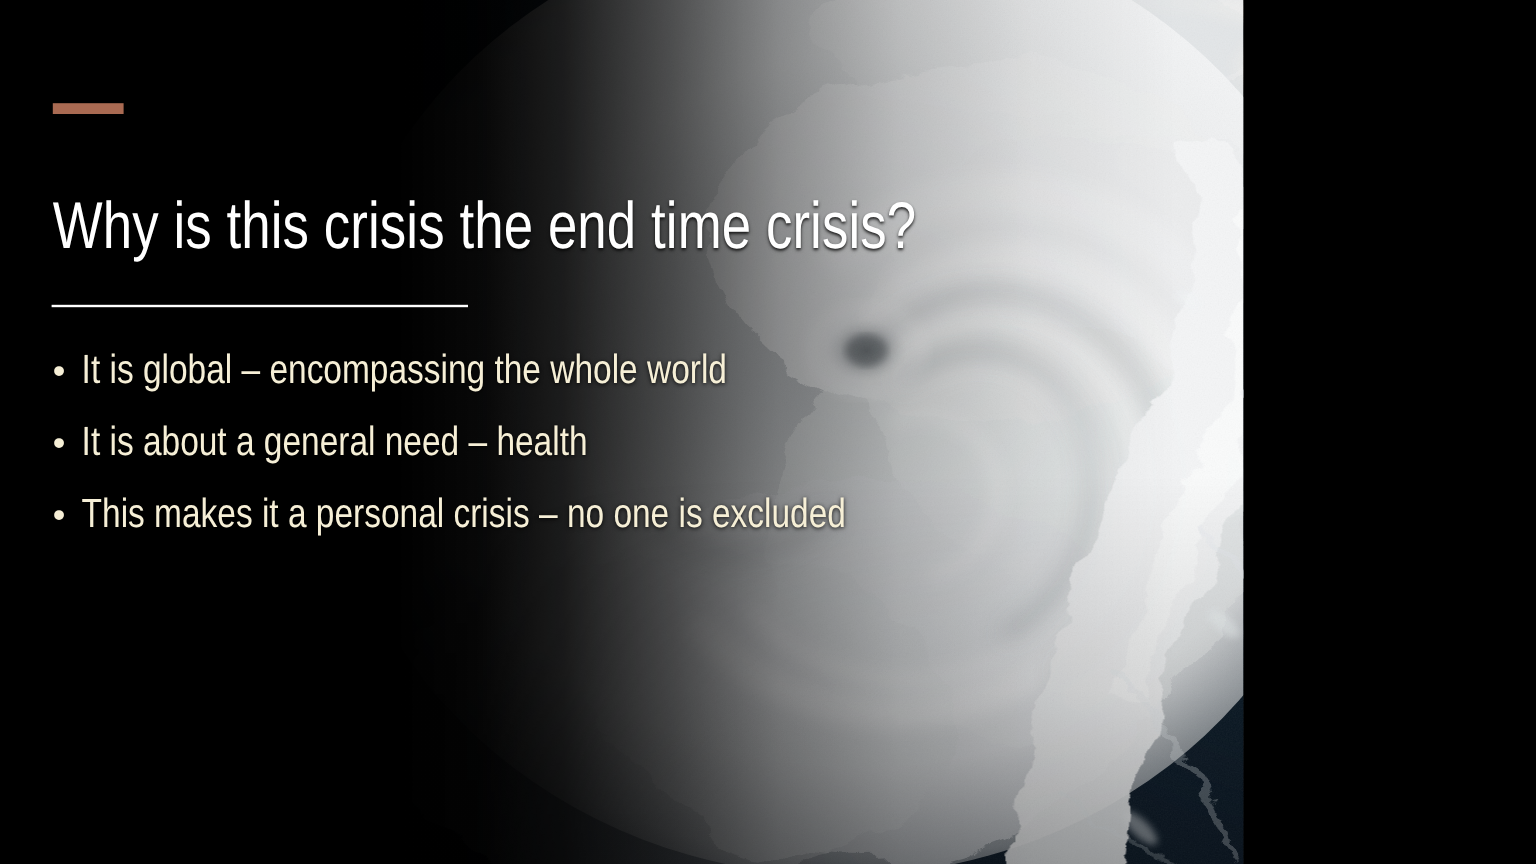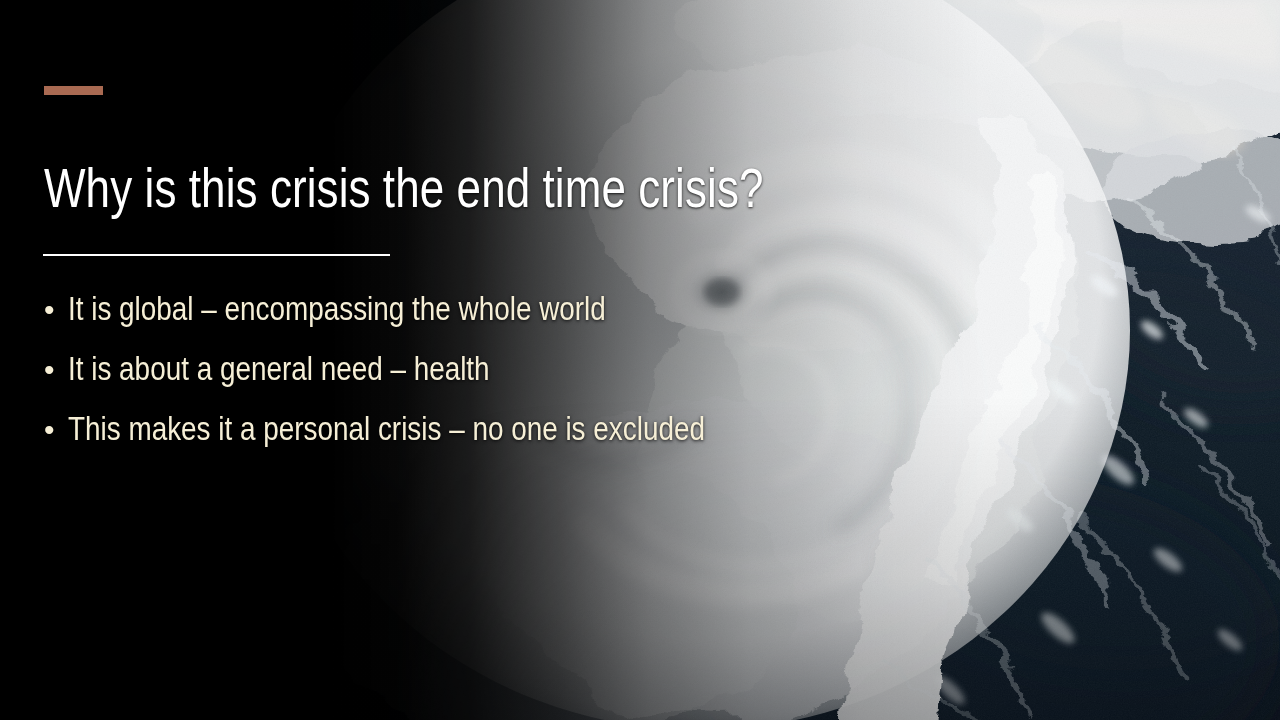--- a/index.html
+++ b/index.html
@@ -3,21 +3,21 @@
 <meta charset="utf-8">
 <title>Slide</title>
 <style>
   html, body {
     margin: 0;
     padding: 0;
     background: #000;
   }
   .slide {
     position: relative;
-    width: 1280px;
+    width: 1036px;
     height: 720px;
     overflow: hidden;
     background: #000000;
     font-family: "Liberation Sans", sans-serif;
   }
 
   
   .photo {
     position: absolute;
     inset: 0;

